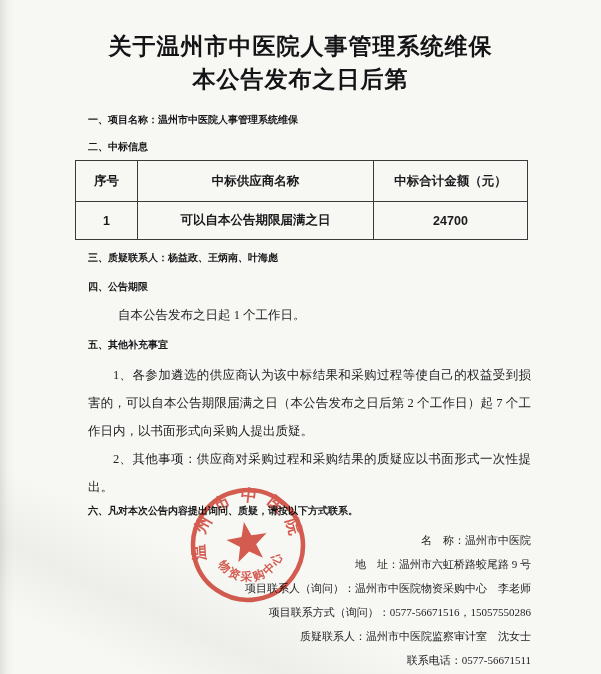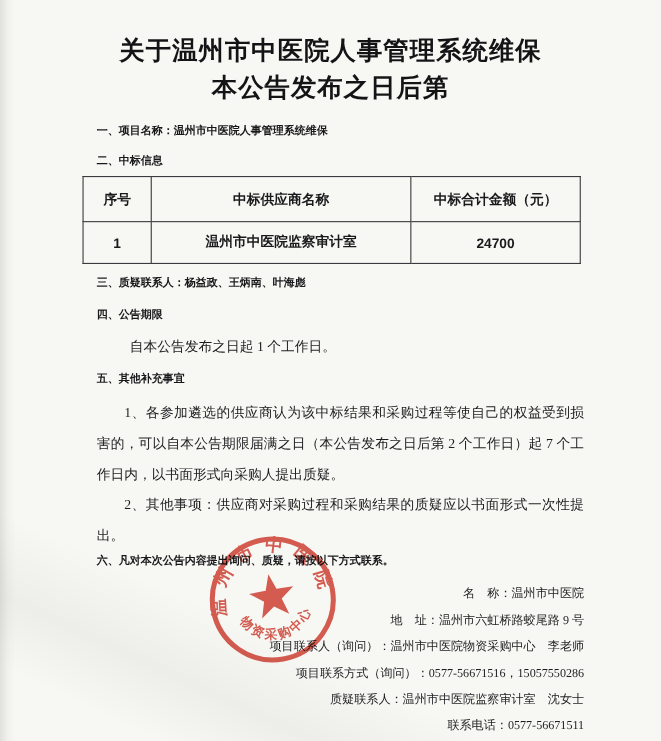--- a/index.html
+++ b/index.html
@@ -123,21 +123,21 @@
       <thead>
         <tr>
           <th>序号</th>
           <th>中标供应商名称</th>
           <th>中标合计金额（元）</th>
         </tr>
       </thead>
       <tbody>
         <tr>
           <td>1</td>
-          <td>温州市中医院监察审计室</td>
+          <td>可以自本公告期限届满之日</td>
           <td>24700</td>
         </tr>
       </tbody>
     </table>
 
     <div class="heading h-s3">三、质疑联系人：杨益政、王炳南、叶海彪</div>
 
     <div class="heading h-s4">四、公告期限</div>
     <div class="body-line">自本公告发布之日起 1 个工作日。</div>
 

